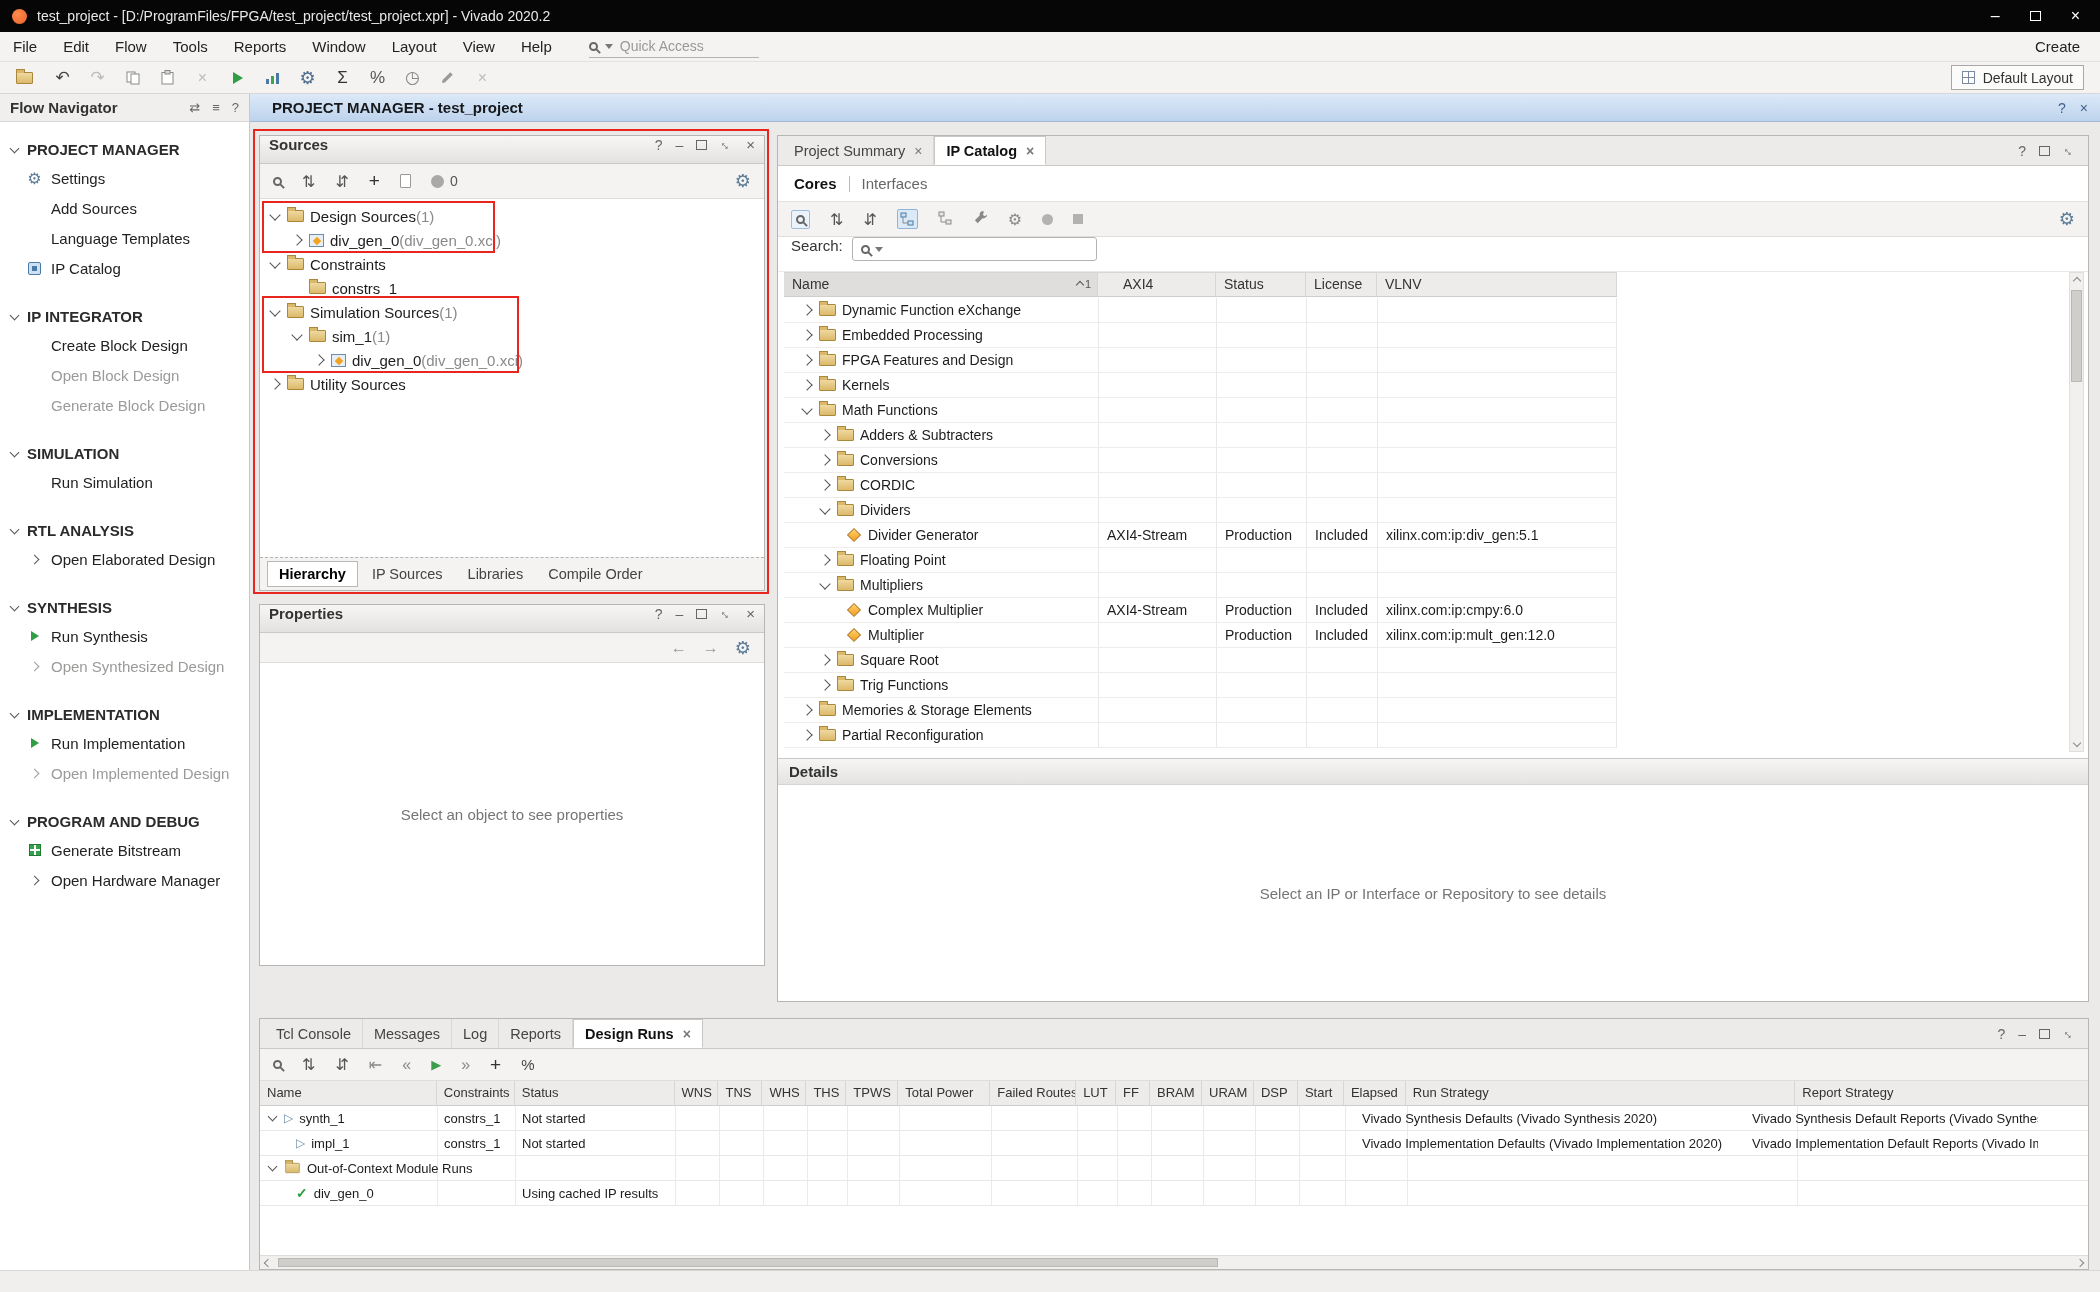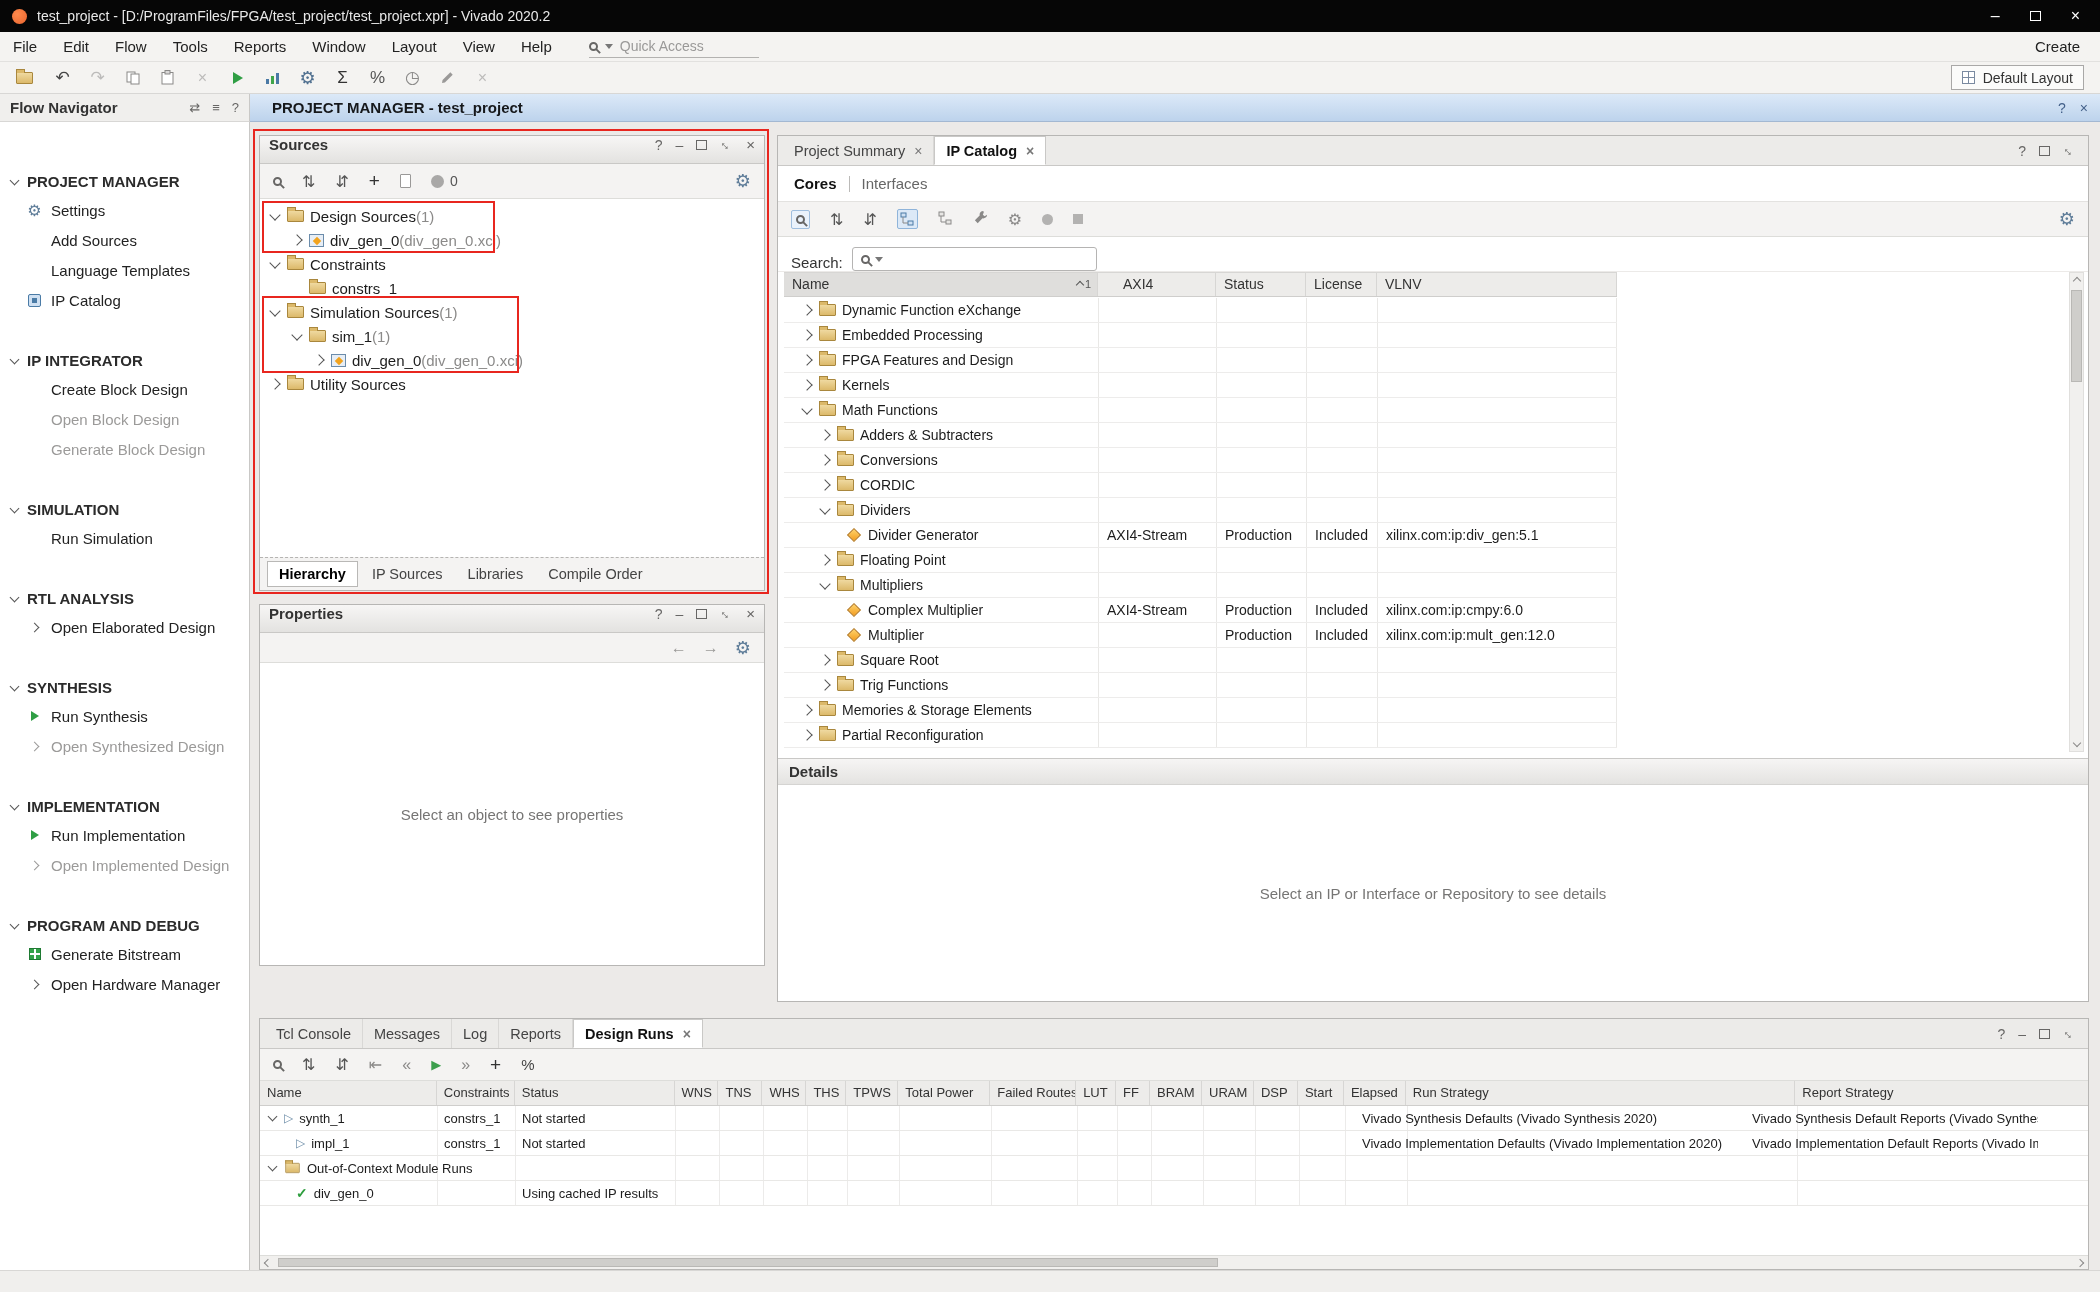--- a/index.html
+++ b/index.html
@@ -27,21 +27,21 @@
   .layoutsel { margin-left:auto; margin-right:16px; display:flex; align-items:center; gap:8px; border:1px solid #a9a8a7; background:#fbfbfa; height:25px; padding:0 10px; font-size:14px; color:#333; }
 
   
   .flowhead { position:absolute; left:0; top:94px; width:250px; height:28px; background:#f0efed; border-bottom:1px solid #d8d7d5; border-right:1px solid #c9c8c6; display:flex; align-items:center; padding:0 10px; font-weight:bold; color:#333; }
   .flowhead .ico { margin-left:auto; display:flex; gap:12px; color:#676665; font-size:13px; font-weight:normal; }
   .banner { position:absolute; left:250px; top:94px; width:1850px; height:28px; background:linear-gradient(#dcE9f8,#bdd3ec); background:linear-gradient(#dce9f8,#bdd3ec); border-bottom:1px solid #a3b8d2; display:flex; align-items:center; padding-left:22px; font-weight:bold; font-size:15px; color:#16181b; }
   .banner .ico { margin-left:auto; display:flex; gap:14px; padding-right:12px; color:#44618a; font-weight:normal; font-size:14px; }
 
   
   .sidebar { position:absolute; left:0; top:122px; width:250px; height:1148px; background:#fff; border-right:1px solid #c9c8c6; padding-top:14px; overflow:hidden; }
-  .fsec { margin-bottom:20px;margin-top:32px; }
+  .fsec { margin-bottom:20px; }
   .fsec-h { display:flex; align-items:center; height:27px; padding-left:10px; font-weight:bold; color:#2b2b2b; }
   .fitem { display:flex; align-items:center; height:30px; padding-left:26px; color:#222; }
   .fitem.dis { color:#9b9a99; }
   .fslot { width:17px; height:17px; margin-right:8px; display:flex; align-items:center; justify-content:center; flex:none; }
 
   
   .panel { position:absolute; background:#fff; border:1px solid #b7b6b4; }
   .phead { position:absolute; top:0; left:0; right:0; height:28px; background:linear-gradient(#f7f6f5,#e3e2e0); border-bottom:1px solid #c9c8c6; display:flex; align-items:flex-start; padding:0 9px; font-weight:bold; color:#333; }
   .phead .ico { margin-left:auto; display:flex; gap:13px; align-items:center; color:#676665; font-weight:normal; font-size:14px; }
   .ptb { position:absolute; left:0; right:0; height:35px; background:#f4f3f2; border-bottom:1px solid #ddddda; display:flex; align-items:center; gap:20px; padding:0 13px; color:#555; }
@@ -90,21 +90,21 @@
   .tab.active { background:#fff; border:1px solid #c9c8c6; border-bottom:1px solid #fff; font-weight:bold; color:#111; }
   .tab .tx { margin-left:9px; color:#777; font-size:14px; }
   .tabicons { margin-left:auto; display:flex; gap:13px; align-items:center; padding:0 12px; height:100%; color:#676665; font-size:14px; }
 
   
   .subtabs { position:absolute; top:30px; left:0; right:0; height:36px; background:#fff; border-bottom:1px solid #e3e2e0; display:flex; align-items:center; padding-left:16px; }
   .coresbold { font-weight:bold; color:#111; }
   .subsep { width:1px; height:16px; background:#bbbab8; margin:0 12px; }
   .interf { color:#666; }
   .iptb { top:66px; }
-  .searchrow { position:absolute; top:101px; left:0; right:0; height:35px; background:#fff; display:flex; align-items:flex-end; padding-left:13px; gap:9px; border-bottom:1px solid #eceae8; }
+  .searchrow { position:absolute; top:101px; left:0; right:0; height:35px; background:#fff; display:flex; align-items:flex-start; padding-left:13px; gap:9px; border-bottom:1px solid #eceae8; }
   .sbox { width:245px; height:24px; border:1px solid #b5b4b3; border-radius:3px; display:flex; align-items:center; padding:0 8px; gap:5px; }
   .sbox input { border:none; outline:none; background:transparent; width:180px; font:inherit; font-size:14px; }
   .caret { width:0; height:0; border-left:4px solid transparent; border-right:4px solid transparent; border-top:5px solid #777; }
   .iphead { position:absolute; top:136px; left:6px; height:25px; display:flex; background:#edecea; border-top:1px solid #d7d6d4; border-bottom:1px solid #cfcecc; font-size:14px; color:#333; }
   .hc { padding-left:8px; border-right:1px solid #d7d6d4; line-height:23px; overflow:hidden; white-space:nowrap; display:flex; align-items:center; }
   .hc.sorted { background:#dfdedc; }
   .sortmark { margin-left:auto; margin-right:6px; color:#555; font-size:11px; display:flex; align-items:center; gap:2px; }
   .cw0{width:314px;} .cw1{width:118px;padding-left:25px;} .cw2{width:90px;} .cw3{width:71px;} .cw4{width:240px;}
   .iprows { position:absolute; top:162px; left:6px; width:833px; }
   .iprow { height:25px; display:flex; align-items:center; border-bottom:1px solid #edeceb; font-size:14px; position:relative; background:transparent; }

